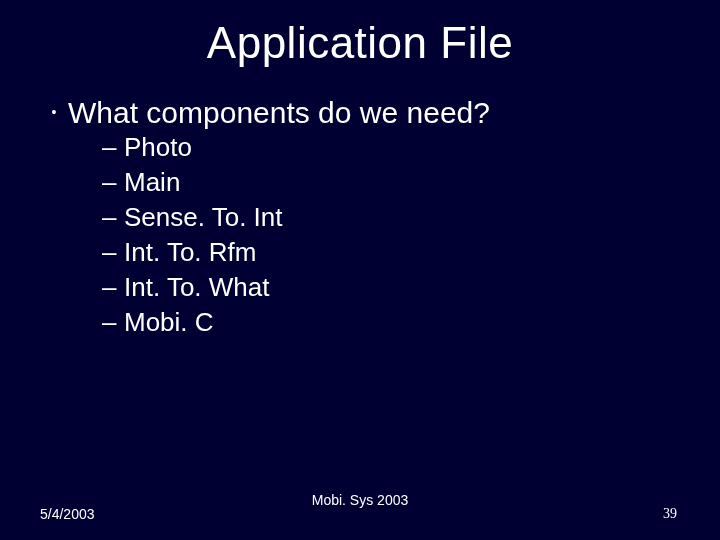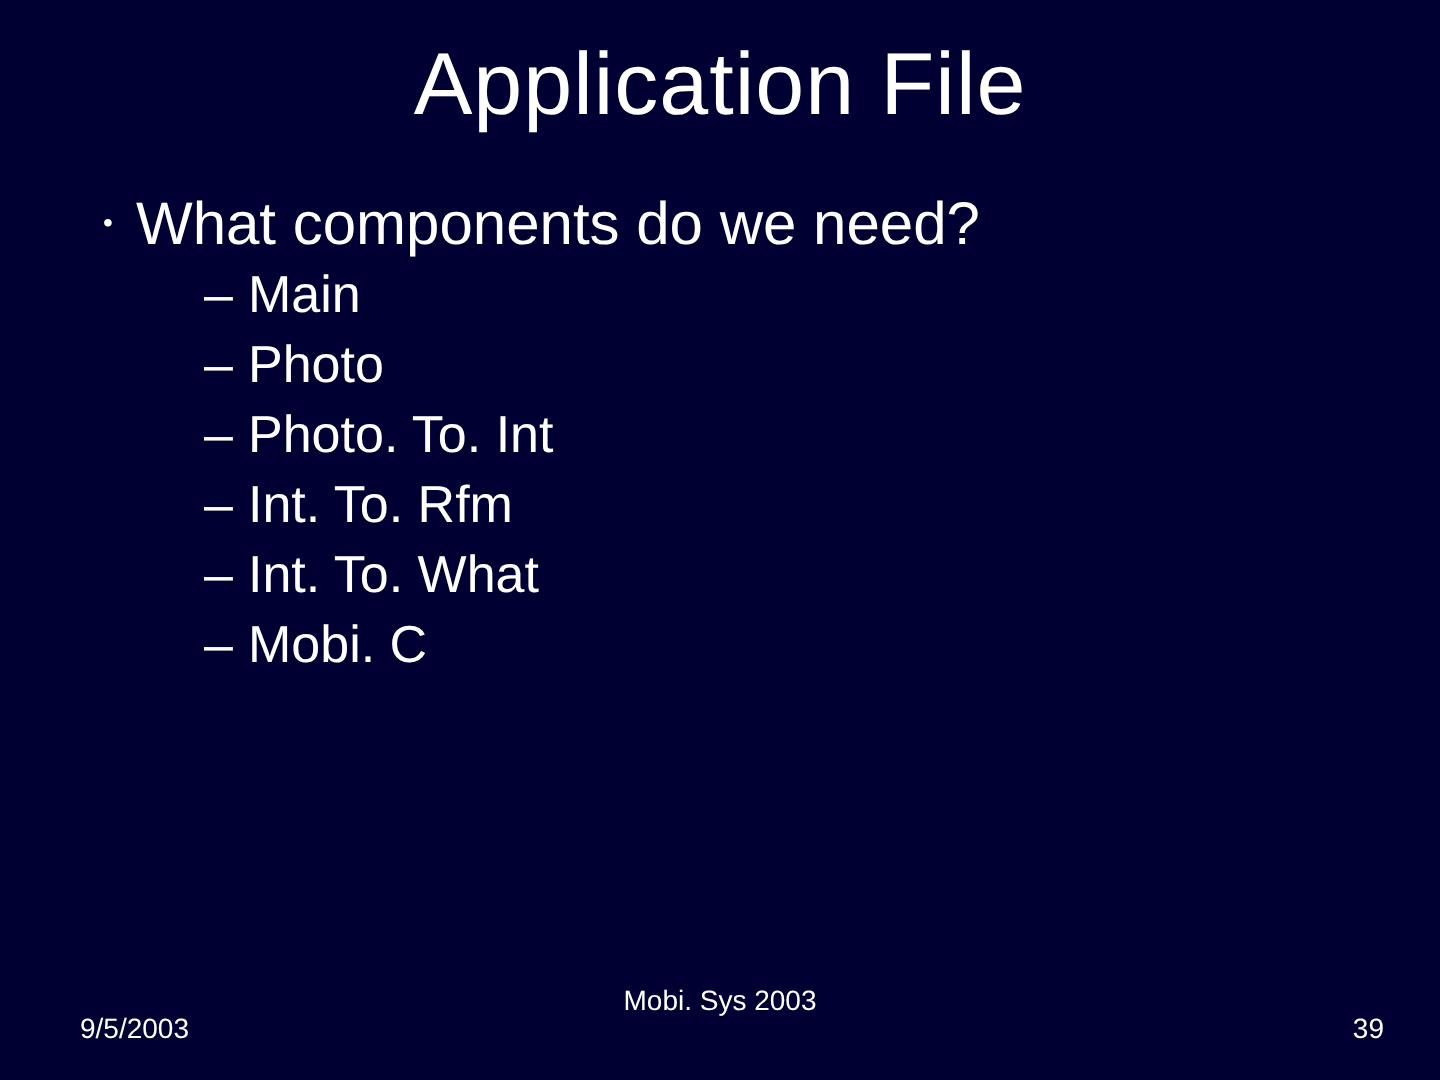--- a/index.html
+++ b/index.html
@@ -51,39 +51,39 @@
     position: absolute;
     bottom: 18px;
     left: 0;
     width: 720px;
     font-family: Arial, Helvetica, sans-serif;
     font-size: 14px;
     color: #ffffff;
   }
   .footer .date { position: absolute; left: 40px; bottom: 0; }
   .footer .venue { position: absolute; left: 0; width: 720px; text-align: center; bottom: 14px; }
-  .footer .page { position: absolute; right: 28px; bottom: 0; }
+  .footer .page { position: absolute; right: 43px; bottom: 0; font-family: Liberation Serif, serif; }
 </style>
 </head>
 <body>
 
 <div class="slide">
   <h1 class="title">Application File</h1>
 
   <div class="bullet-l1">
     <span class="dot">•</span><span>What components do we need?</span>
   </div>
 
   <div class="sub-list">
+    <div class="sub-item"><span class="dash">–</span><span>Photo</span></div>
     <div class="sub-item"><span class="dash">–</span><span>Main</span></div>
-    <div class="sub-item"><span class="dash">–</span><span>Photo</span></div>
-    <div class="sub-item"><span class="dash">–</span><span>Photo. To. Int</span></div>
+    <div class="sub-item"><span class="dash">–</span><span>Sense. To. Int</span></div>
     <div class="sub-item"><span class="dash">–</span><span>Int. To. Rfm</span></div>
     <div class="sub-item"><span class="dash">–</span><span>Int. To. What</span></div>
     <div class="sub-item"><span class="dash">–</span><span>Mobi. C</span></div>
   </div>
 
   <div class="footer">
-    <div class="date">9/5/2003</div>
+    <div class="date">5/4/2003</div>
     <div class="venue">Mobi. Sys 2003</div>
     <div class="page">39</div>
   </div>
 </div>
 
 </body></html>

